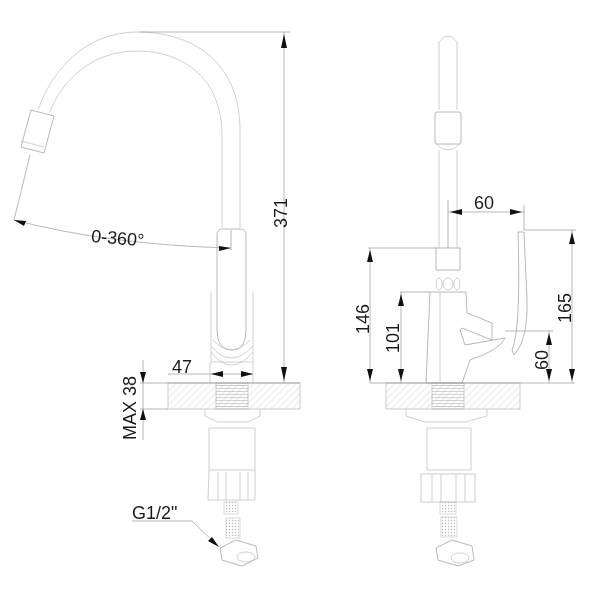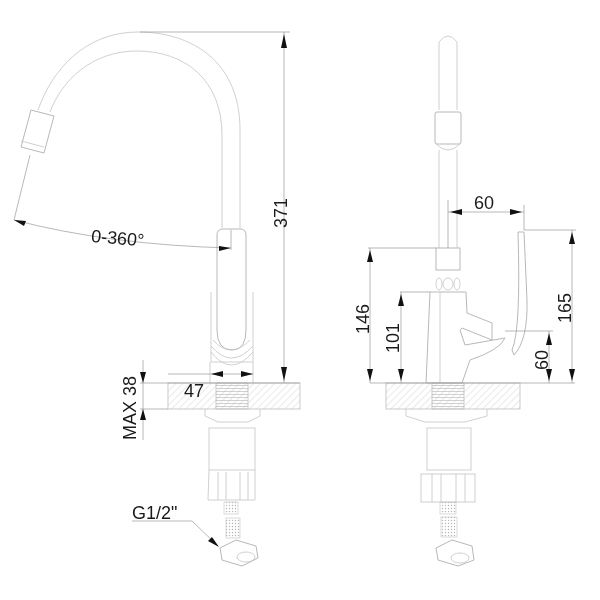--- a/index.html
+++ b/index.html
@@ -146,21 +146,21 @@
 
     <line class="dim" x1="505" y1="331" x2="553" y2="331"></line>
     <line class="dim" x1="549" y1="331" x2="549" y2="383"></line>
     <polygon class="arrow" points="549,333 546,345 552,345"></polygon>
     <polygon class="arrow" points="549,381 546,369 552,369"></polygon>
   </g>
 </svg>
 
 <div class="label" style="left:92px; top:227px; font-size:18px; transform:rotate(5deg); transform-origin:left top;">0-360°</div>
 <div class="label rot" style="left:272px; top:228px;">371</div>
-<div class="label" style="left:184px; top:358px;margin-top:24px;">47</div>
+<div class="label" style="left:172px; top:358px;">47</div>
 <div class="label rot" style="left:121px; top:440px;">MAX 38</div>
 <div class="label" style="left:132px; top:504px;">G1/2"</div>
 
 <div class="label" style="left:474px; top:194px;">60</div>
 <div class="label rot" style="left:354px; top:334px;">146</div>
 <div class="label rot" style="left:384px; top:353px;">101</div>
 <div class="label rot" style="left:556px; top:323px;">165</div>
 <div class="label rot" style="left:533px; top:370px;">60</div>
 
 </div>

